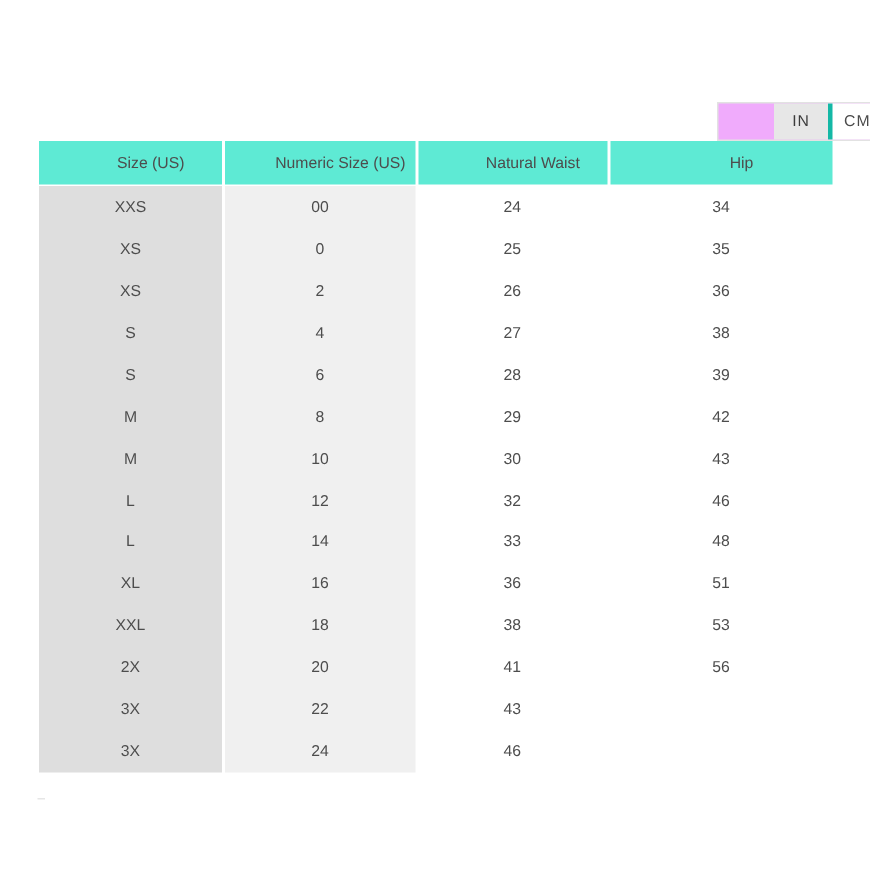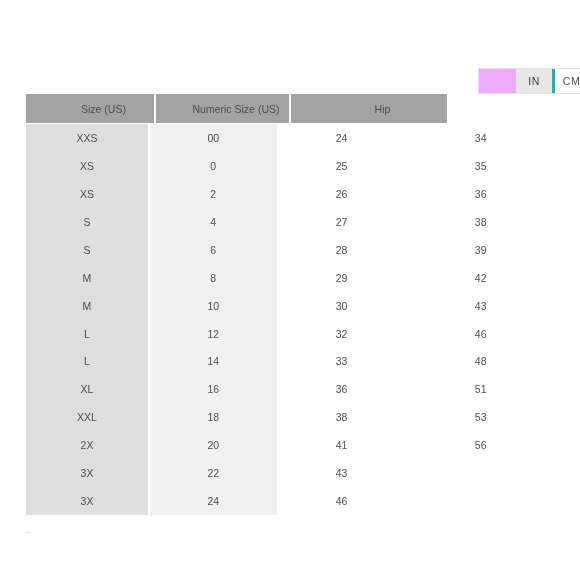--- a/index.html
+++ b/index.html
@@ -53,21 +53,21 @@
     position: absolute;
     left: 26px;
     top: 94px;
     width: 529px;
   }
   .table-header {
     display: flex;
     height: 29px;
   }
   .table-header .cell {
-    background: #a3a3a3;
+    background: #5eead4;
     display: flex;
     align-items: center;
     justify-content: center;
     font-size: 10.5px;
     color: #4d4d4d;
     box-sizing: border-box;
     padding-left: 27px;
   }
   .table-header .cell + .cell {
     margin-left: 2px;
@@ -121,20 +121,21 @@
 <div class="unit-toggle-wrap">
   <div class="unit-btn is-active">IN</div>
   <div class="unit-btn">CM</div>
 </div>
 
 <div class="size-table">
 
   <div class="table-header">
     <div class="cell w0">Size (US)</div>
     <div class="cell w1">Numeric Size (US)</div>
+    <div class="cell w2">Natural Waist</div>
     <div class="cell w3">Hip</div>
   </div>
 
   <div class="table-body">
 
     <div class="body-col col-0 w0">
       <div class="body-cell">XXS</div>
       <div class="body-cell">XS</div>
       <div class="body-cell">XS</div>
       <div class="body-cell">S</div>

